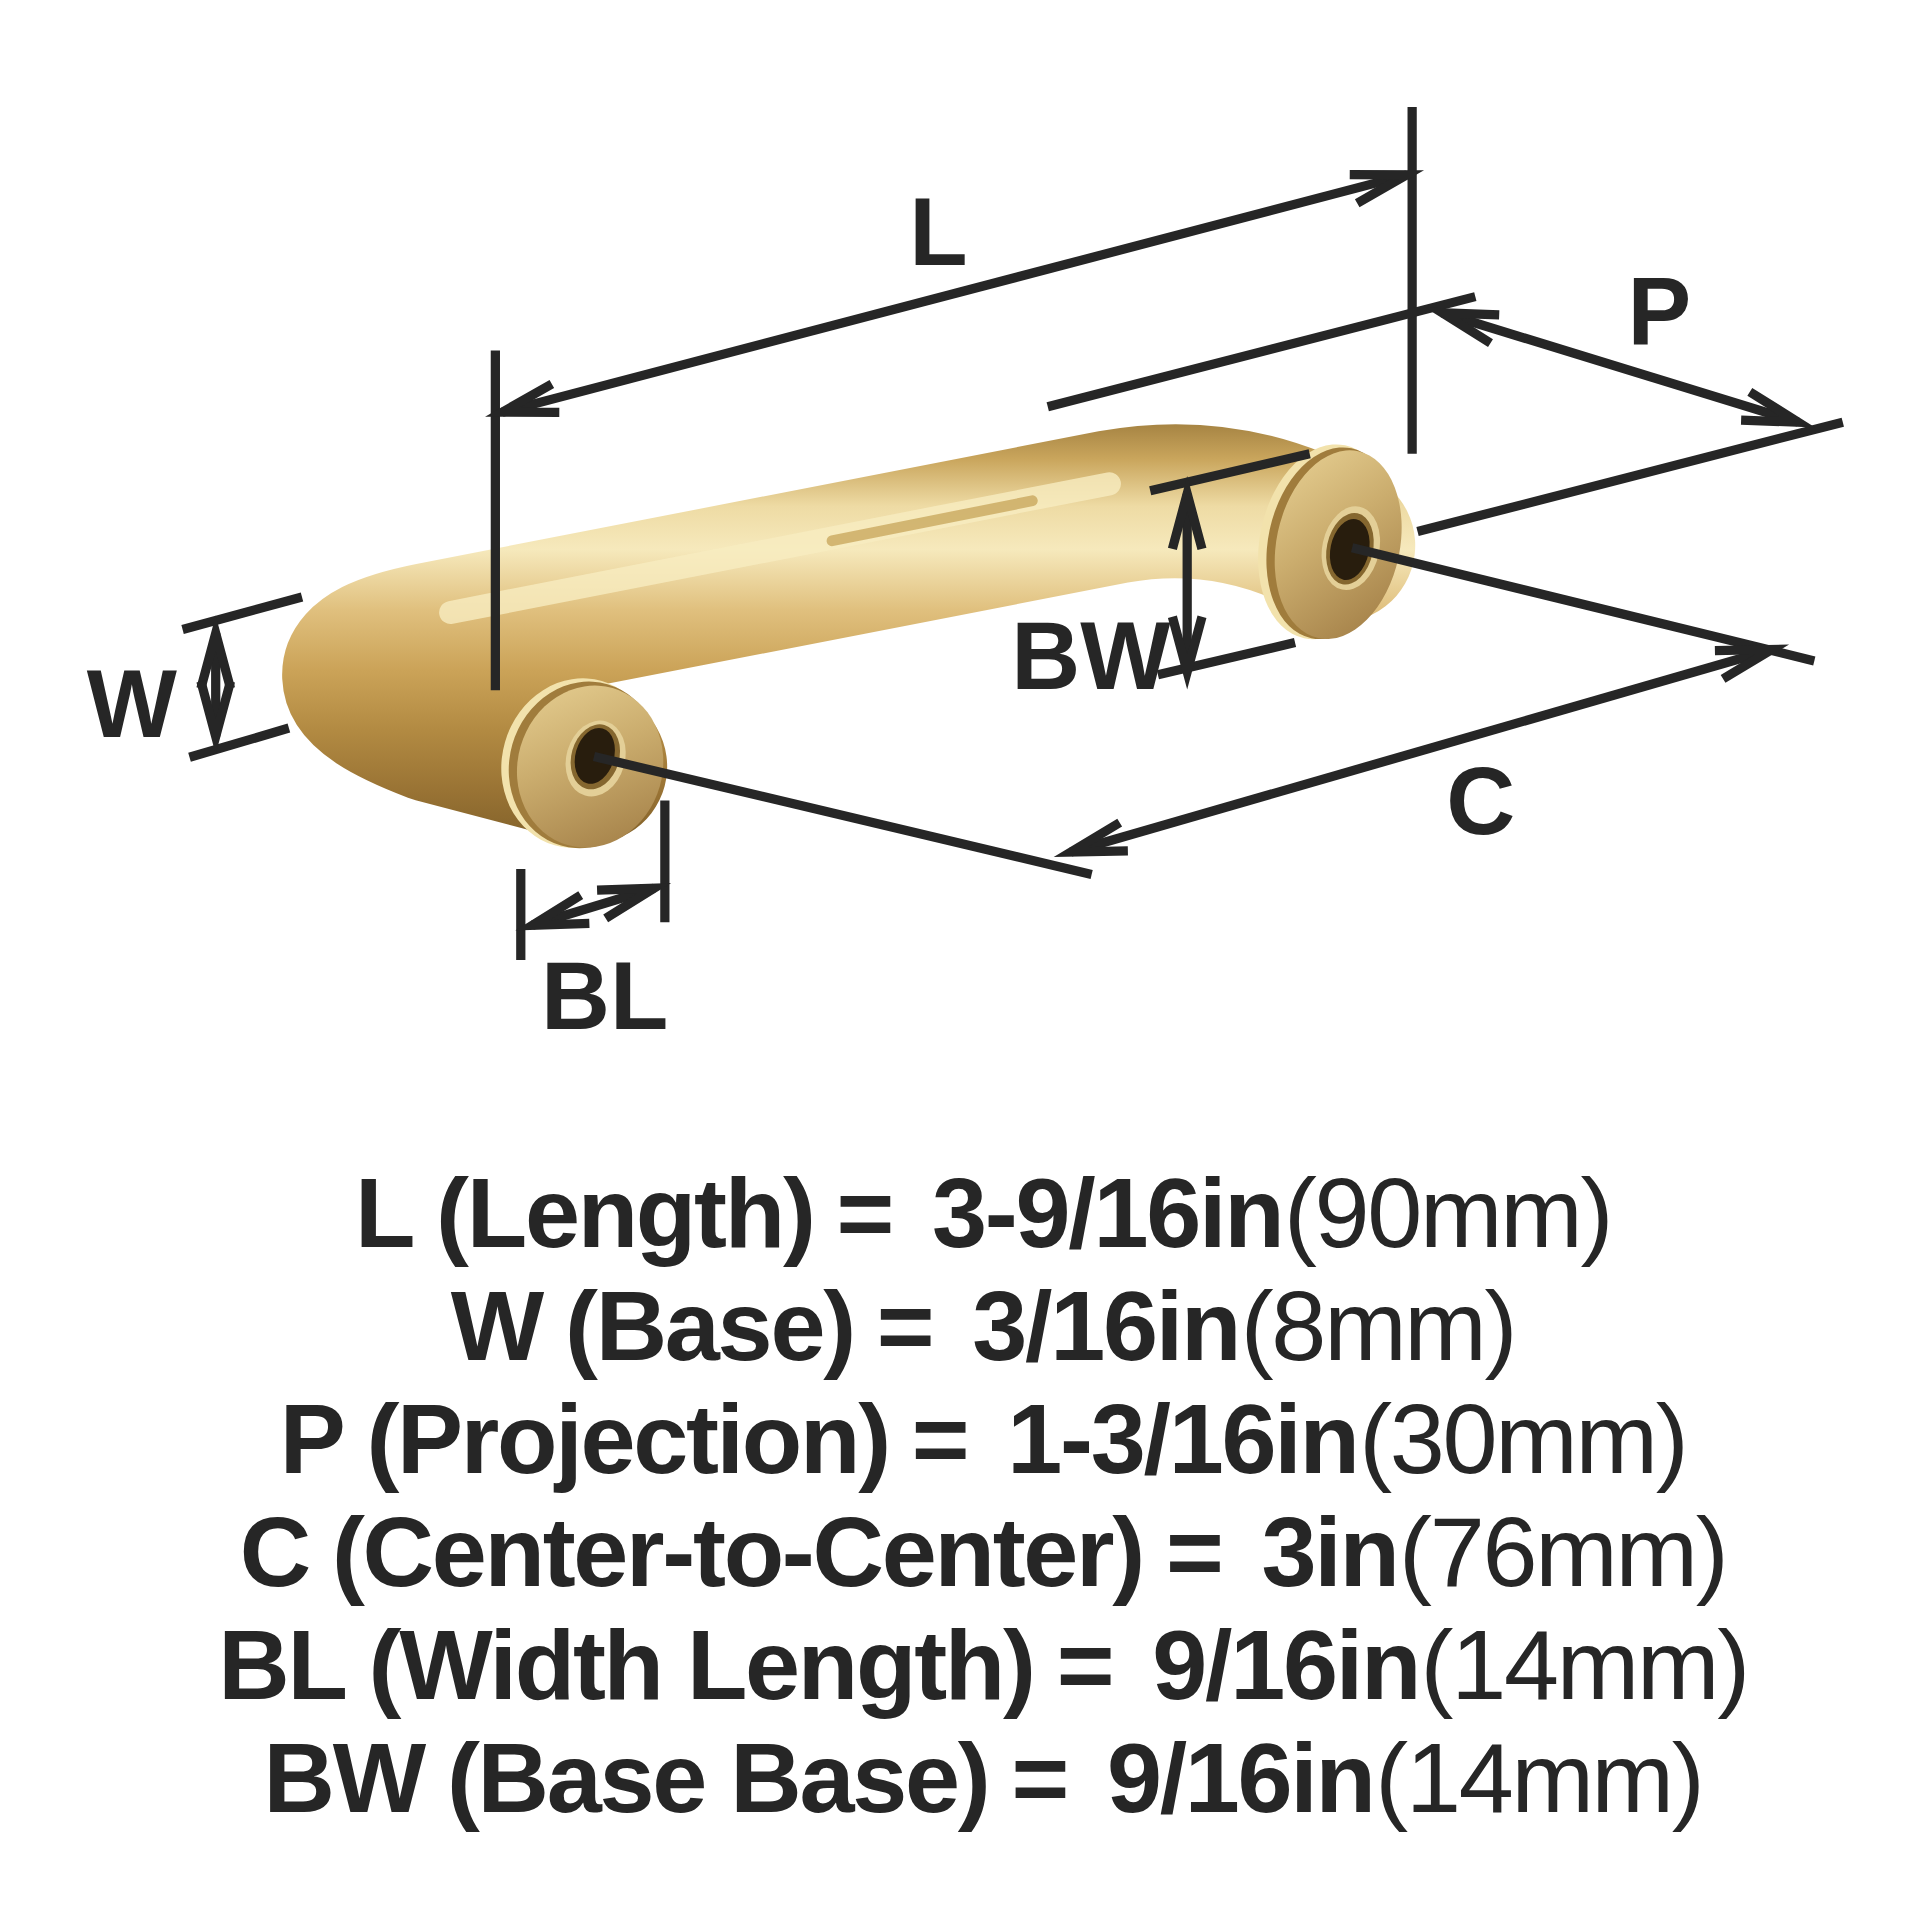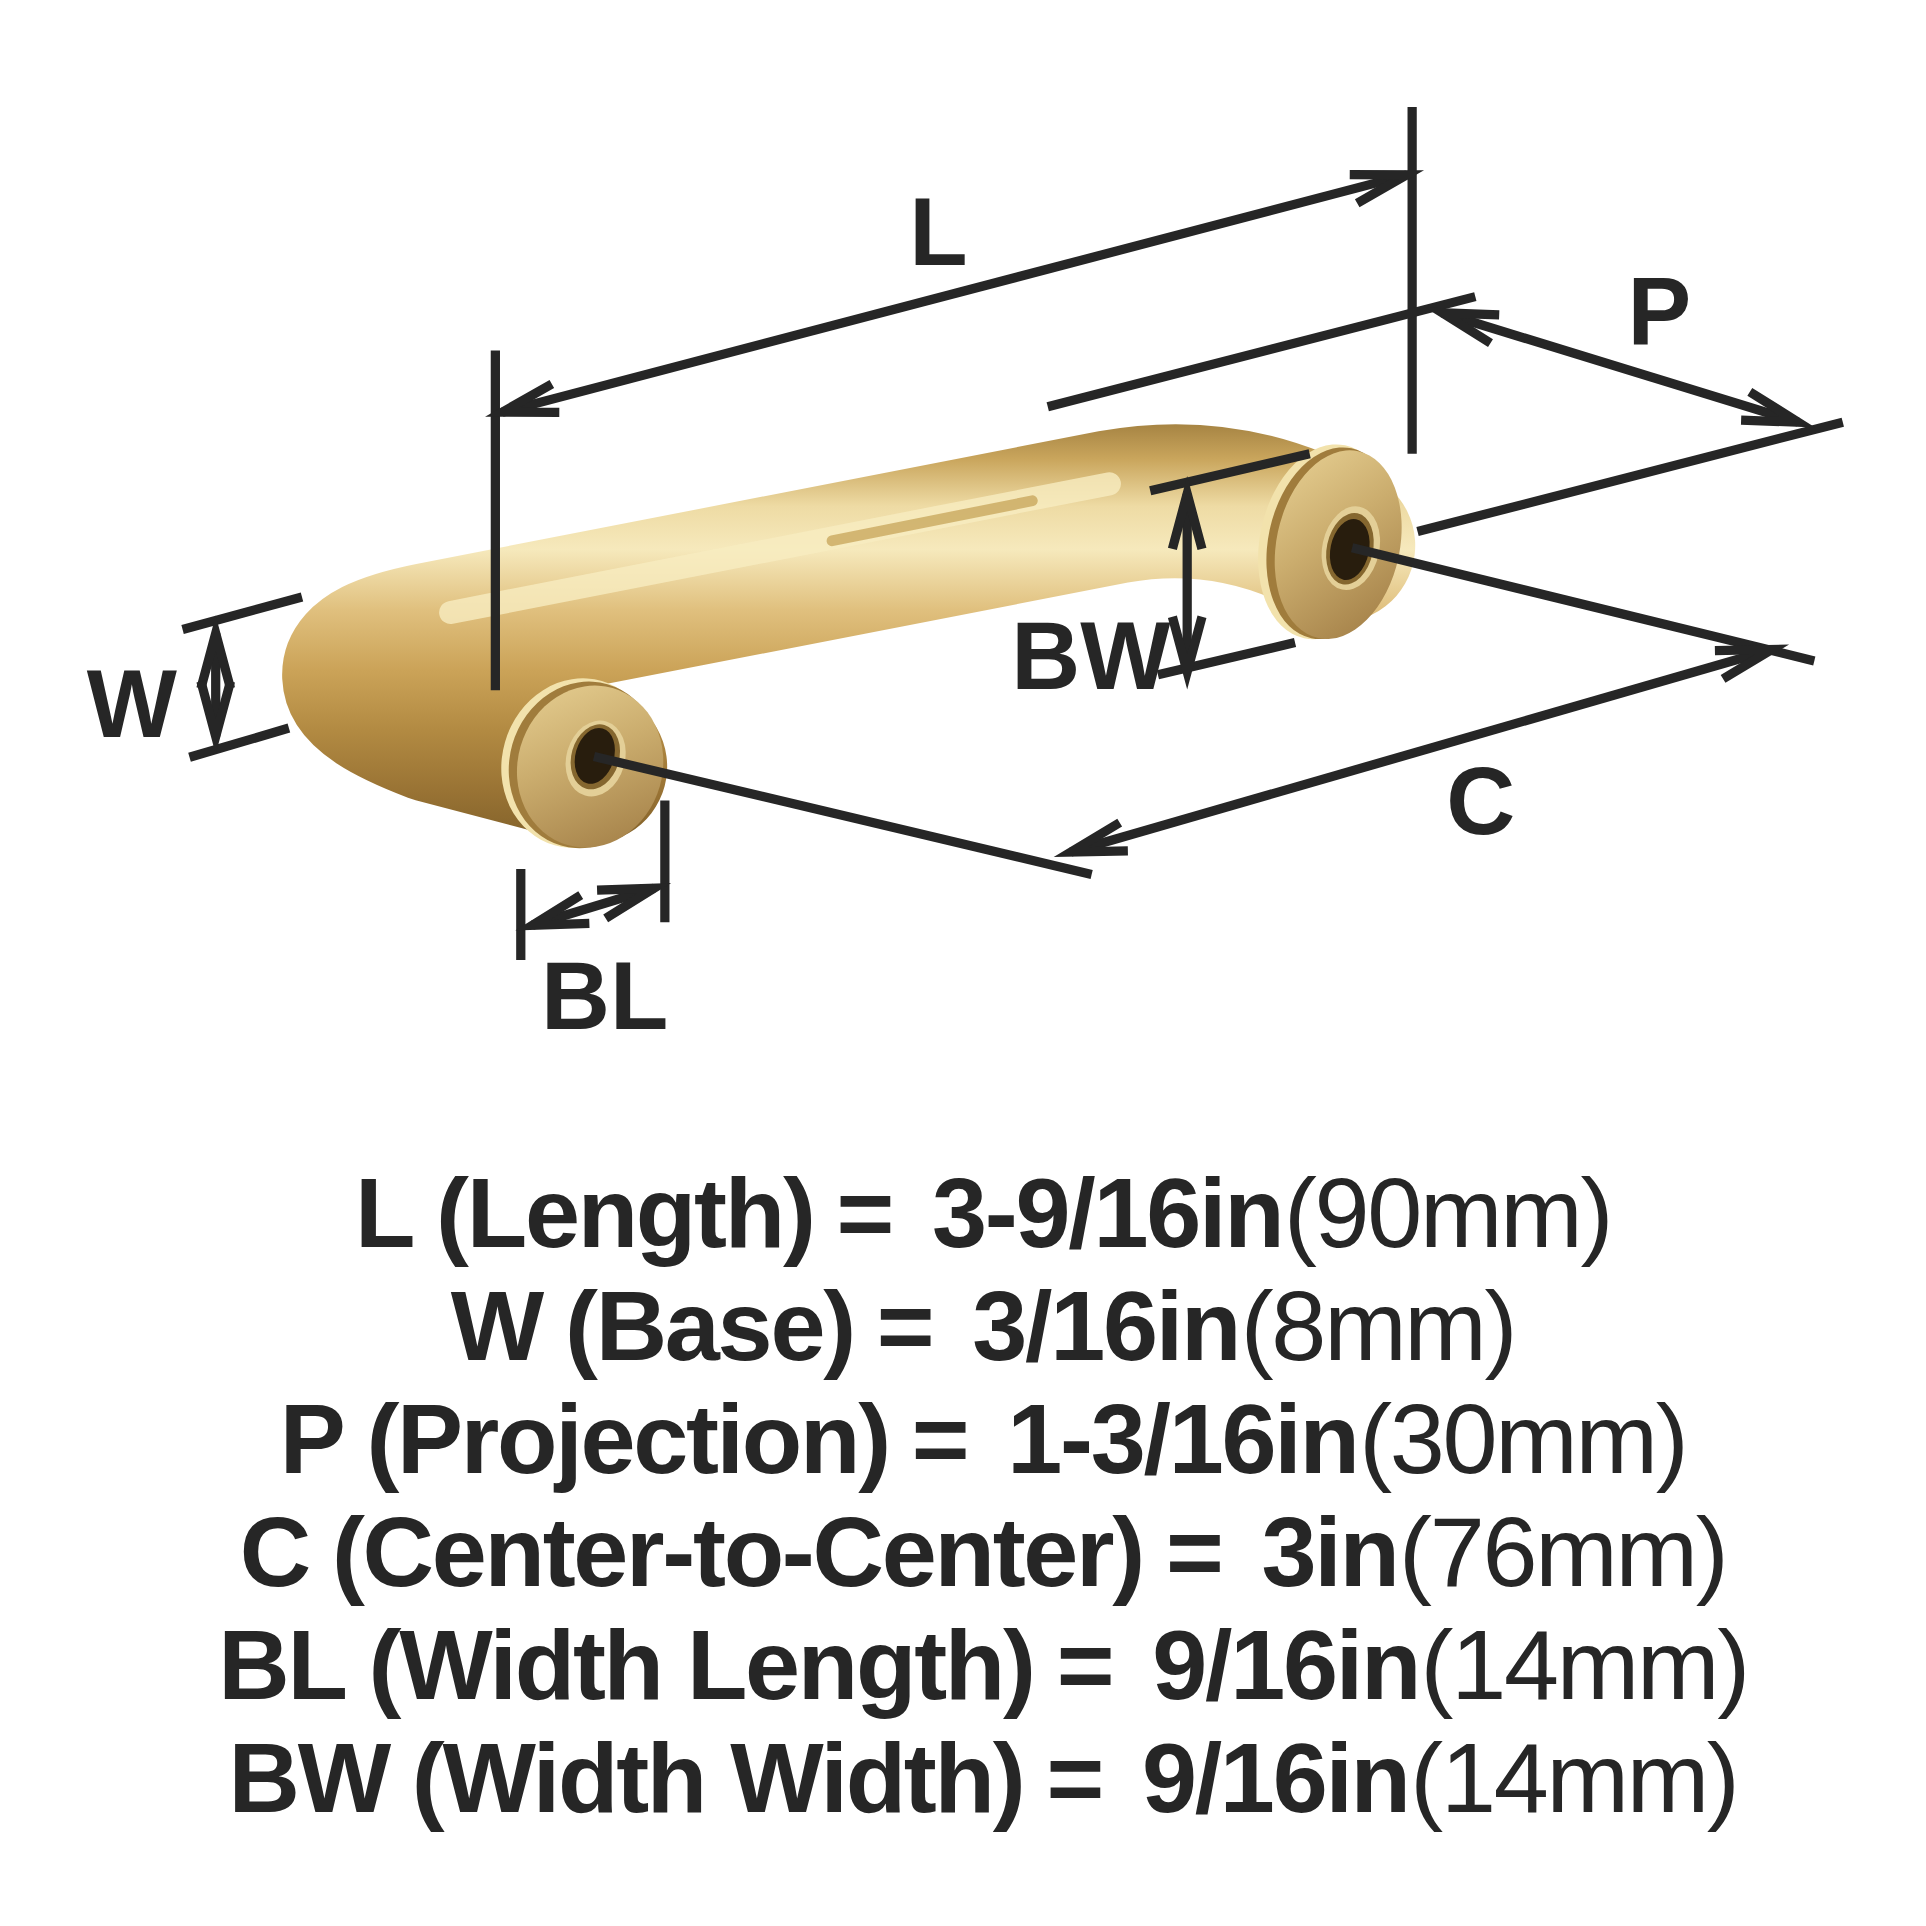--- a/index.html
+++ b/index.html
@@ -132,17 +132,17 @@
         <text x="785" y="1336" fill="#262626" font-size="124" font-weight="bold" text-anchor="middle" font-family="&quot;Liberation Sans&quot;, sans-serif">BL</text>
       </g>
   </svg>
 
   <div id="spec-block">
     <div class="spec-row"><span class="lbl">L</span><span class="desc">(Length)</span><span class="eq">=</span><span class="val">3-9/16in</span><span class="mm">(90mm)</span></div>
     <div class="spec-row"><span class="lbl">W</span><span class="desc">(Base)</span><span class="eq">=</span><span class="val">3/16in</span><span class="mm">(8mm)</span></div>
     <div class="spec-row"><span class="lbl">P</span><span class="desc">(Projection)</span><span class="eq">=</span><span class="val">1-3/16in</span><span class="mm">(30mm)</span></div>
     <div class="spec-row"><span class="lbl">C</span><span class="desc">(Center-to-Center)</span><span class="eq">=</span><span class="val">3in</span><span class="mm">(76mm)</span></div>
     <div class="spec-row"><span class="lbl">BL</span><span class="desc">(Width Length)</span><span class="eq">=</span><span class="val">9/16in</span><span class="mm">(14mm)</span></div>
-    <div class="spec-row"><span class="lbl">BW</span><span class="desc">(Width Width)</span><span class="eq">=</span><span class="val">9/16in</span><span class="mm">(14mm)</span></div>
+    <div class="spec-row"><span class="lbl">BW</span><span class="desc">(Base Base)</span><span class="eq">=</span><span class="val">9/16in</span><span class="mm">(14mm)</span></div>
   </div>
 
 </div>
 
 
 </body></html>

